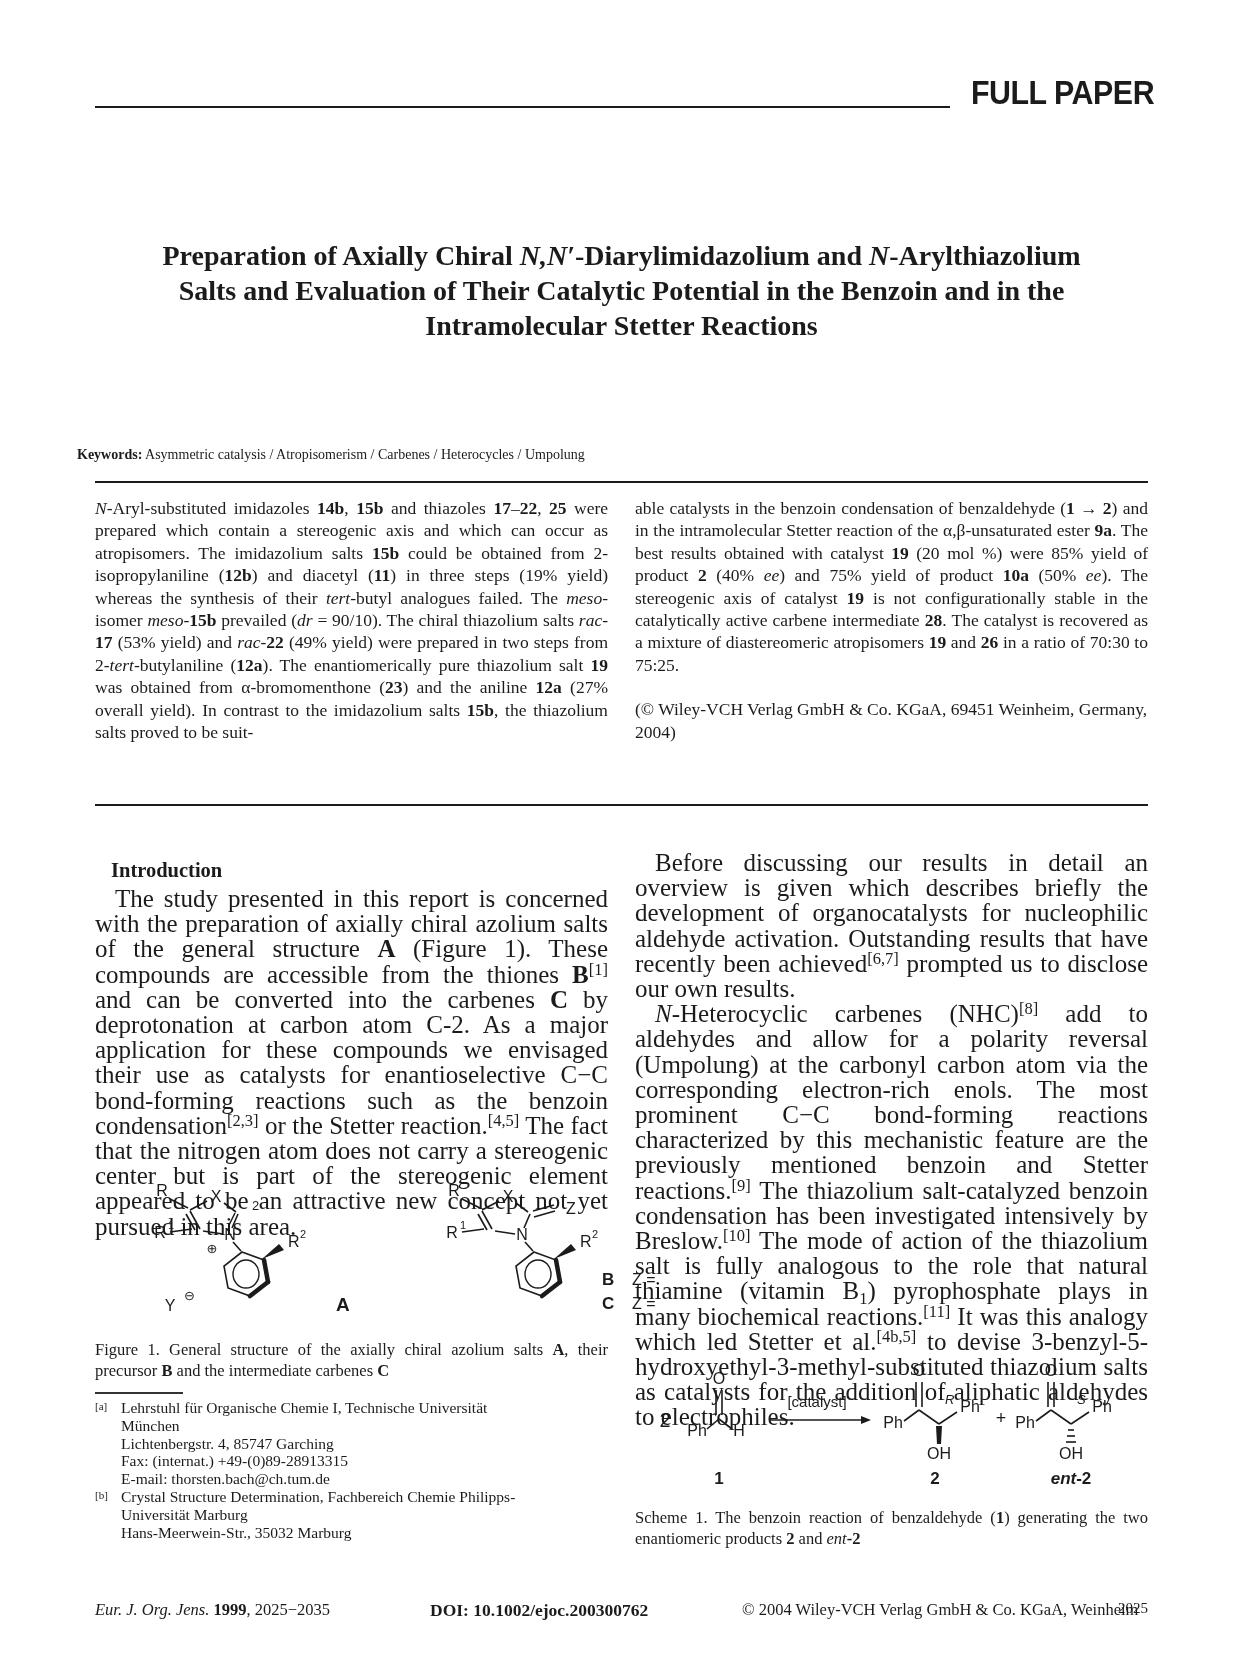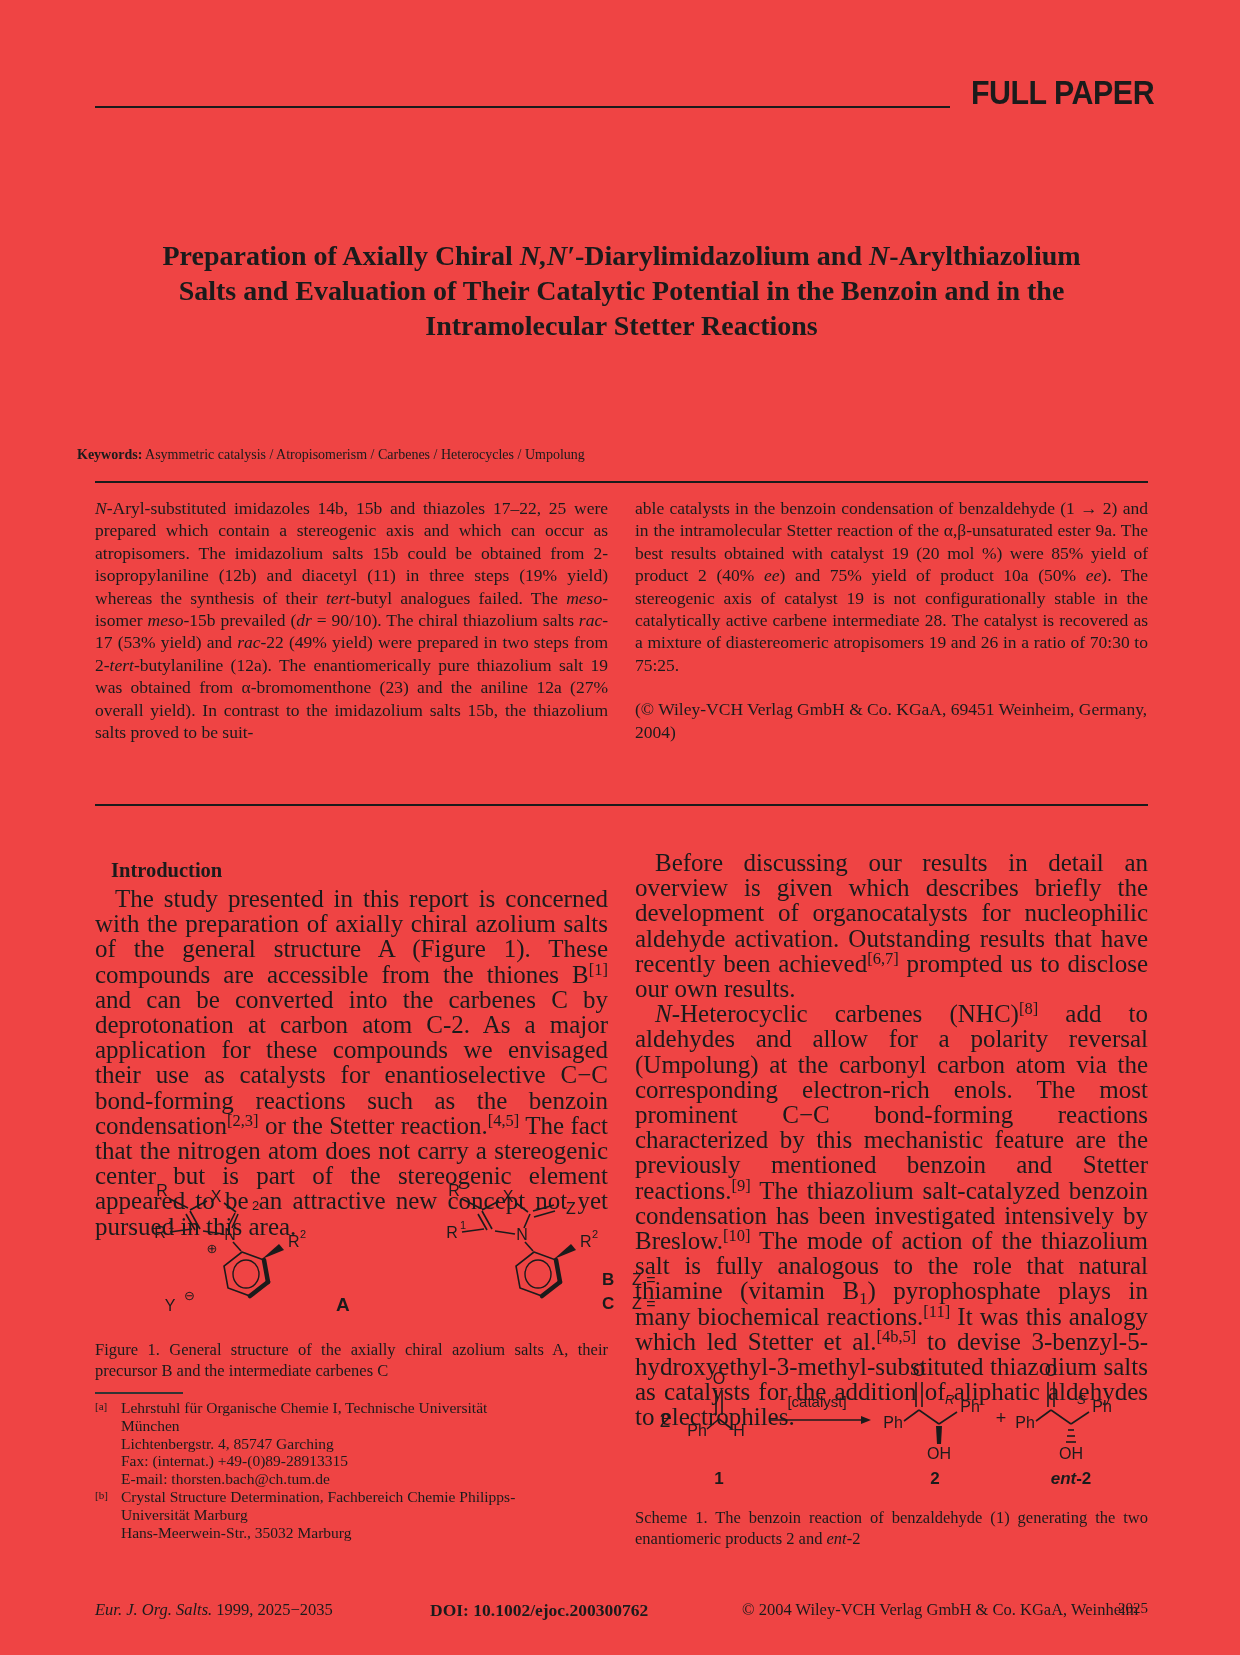--- a/index.html
+++ b/index.html
@@ -1,24 +1,24 @@
 <!DOCTYPE html>
 <html><head>
 <meta charset="utf-8">
 <style>
   html,body{margin:0;padding:0;background:#e8e8e8;}
   .page{
     position:relative;width:1240px;height:1655px;margin:0 auto;
-    background:#ef4444;color:#1b1b1b;
+    background:#ffffff;color:#1b1b1b;
     font-family:"Liberation Serif",serif;
     overflow:hidden;
   }
   .abs{position:absolute;}
   .rule{position:absolute;background:#1b1b1b;height:2px;}
-  .r-b{font-weight:400;}
+  .r-b{font-weight:700;}
   .r-i{font-style:italic;}
   .r-sup{font-size:0.66em;position:relative;top:-0.48em;line-height:0;}
   .r-sub{font-size:0.66em;position:relative;top:0.28em;line-height:0;}
   .just{text-align:justify;}
   .header-label{
     position:absolute;right:86px;top:74px;
     font-family:"Liberation Sans",sans-serif;font-weight:700;
     font-size:33px;letter-spacing:-0.5px;color:#1b1b1b;
     transform:scaleX(0.92);transform-origin:100% 50%;
     white-space:nowrap;
@@ -230,18 +230,18 @@
         <line x1="433" y1="98" x2="439" y2="98"></line>
         <line x1="432" y1="104" x2="440" y2="104"></line>
         <line x1="431" y1="110" x2="441" y2="110"></line>
       </g>
       <text x="436" y="127" class="atom" text-anchor="middle">OH</text>
       <text x="436" y="152" class="cmp" text-anchor="middle"><tspan font-style="italic">ent</tspan><tspan>-2</tspan></text>
     </g>
   </svg>
   <div class="scheme-caption just" style="left:635px;top:1508px;"><span>Scheme 1. The benzoin reaction of benzaldehyde (</span><span class="r-b">1</span><span>) generating the two enantiomeric products </span><span class="r-b">2</span><span> and </span><span class="r-i">ent</span><span class="r-b">-2</span></div>
 
-  <span class="footer-item f-ref"><span class="r-i">Eur. J. Org. Salts. </span><span class="r-b">1999</span><span>, 2025−2035</span></span>
+  <span class="footer-item f-ref"><span class="r-i">Eur. J. Org. Jens. </span><span class="r-b">1999</span><span>, 2025−2035</span></span>
   <span class="footer-item f-doi">DOI: 10.1002/ejoc.200300762</span>
   <span class="footer-item f-copy">© 2004 Wiley-VCH Verlag GmbH &amp; Co. KGaA, Weinheim</span>
   <span class="footer-item f-page">2025</span>
 
 </div>
 
 </body></html>

